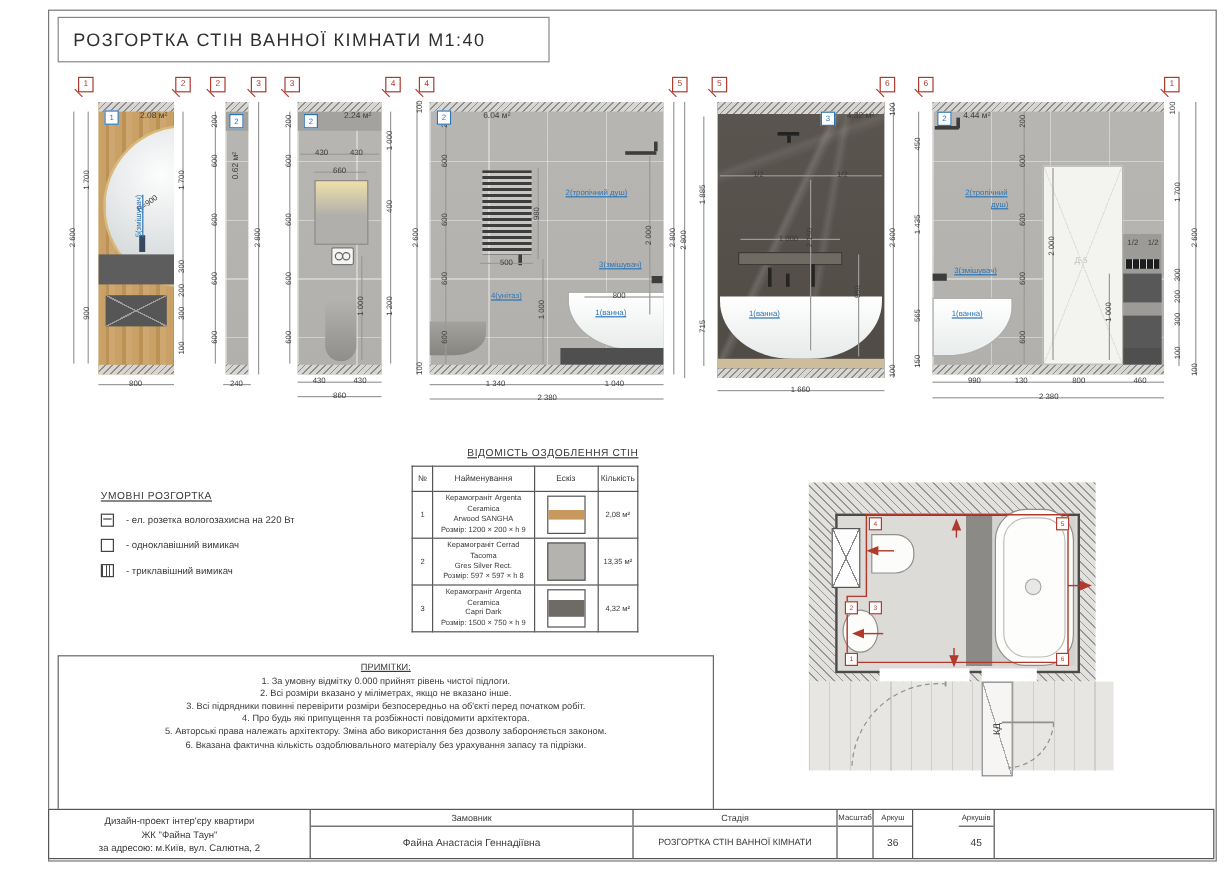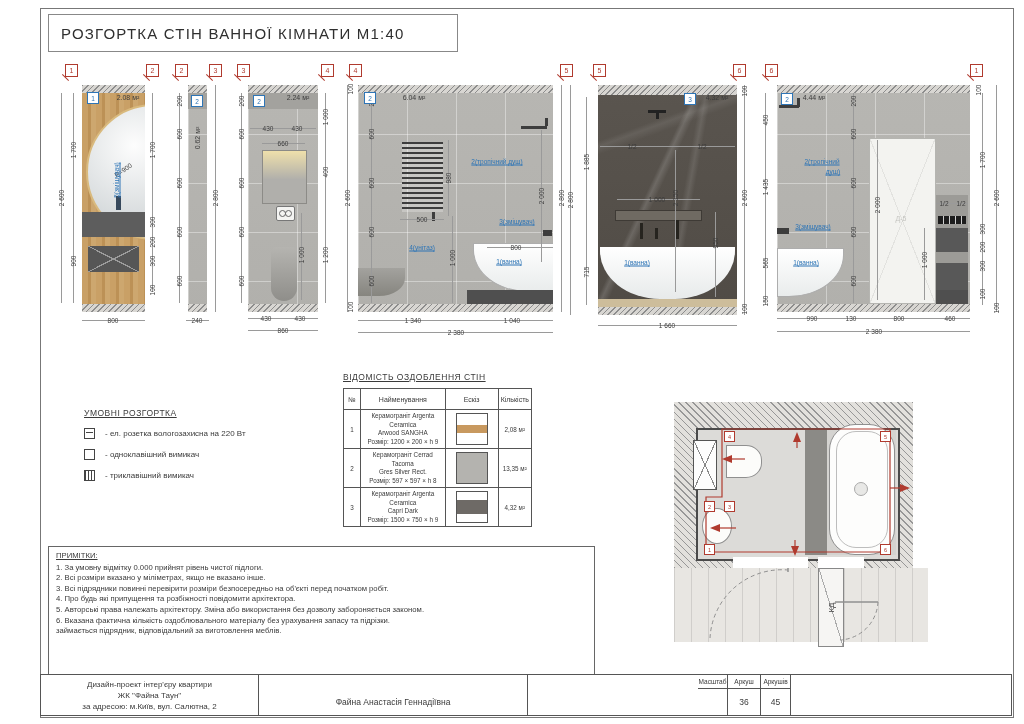--- a/index.html
+++ b/index.html
@@ -47,32 +47,32 @@
   .ghost{position:absolute;font-size:7px;color:#c4c4c0;transform:translate(-50%,-50%);}
   
   .legend{position:absolute;left:84px;top:408px;font-size:8px;}
   .legend .lt{font-size:8.5px;letter-spacing:.5px;text-decoration:underline;margin-bottom:10px;}
   .litem{display:flex;align-items:center;gap:10px;margin-bottom:10px;}
   .sym{width:9px;height:9px;border:1px solid #444;display:inline-block;position:relative;background:#fff;flex:none;}
   .sym.socket::after{content:"";position:absolute;left:1px;right:1px;top:3px;height:1px;background:#444;}
   .sym.sw3{background:repeating-linear-gradient(to right,#444 0 1px,#fff 1px 3px);}
   
   .ftwrap{position:absolute;left:343px;top:372px;width:189px;}
-  .ftitle{text-align:left;font-size:8.5px;letter-spacing:.5px;text-decoration:underline;margin-bottom:6px;}
+  .ftitle{text-align:right;font-size:8.5px;letter-spacing:.5px;text-decoration:underline;margin-bottom:6px;}
   table.ft{border-collapse:collapse;width:189px;font-size:6.3px;color:#3a3a3a;}
   table.ft th,table.ft td{border:1px solid #555;text-align:center;padding:1px 2px;font-weight:normal;}
   table.ft th{height:18px;font-size:7px;}
   .cname{line-height:8.5px;}
   .sw{width:30px;height:30px;border:1px solid #555;margin:2px auto;position:relative;background:#fff;}
   .sw .mid{position:absolute;left:0;right:0;top:11px;height:8px;background:#c8995f;}
   .sw.full{background:#b4b3af;}
   .sw .mid.dark{top:8px;height:14px;background:#6e6a66;}
   
   .notes{position:absolute;left:48px;top:546px;width:531px;height:121px;border:1px solid #666;
-         padding:4px 7px;font-size:7.7px;line-height:10.6px;}
+         padding:4px 7px;font-size:7.7px;line-height:10.6px;text-align:center;}
   .notes .nt{text-decoration:underline;margin-bottom:1px;}
   
   .plan{position:absolute;left:660px;top:390px;width:300px;height:270px;}
   .phatch{position:absolute;background:repeating-linear-gradient(45deg,#979797 0 1px,#e3e1dd 1px 5px);}
   .pfloor{position:absolute;left:36px;top:38px;width:200px;height:129px;border:2px solid #4a4a4a;background:#dcdbd8;}
   .pmk{position:absolute;width:9px;height:9px;border:1px solid #b03a2e;background:#fff;color:#b03a2e;
        font-size:5.5px;display:flex;align-items:center;justify-content:center;z-index:5;}
   .wplank{position:absolute;left:14px;top:178px;width:254px;height:74px;
           background:repeating-linear-gradient(to right,#d0cecb 0 1px,transparent 1px 17px),#e8e6e2;}
   .kd{position:absolute;left:158px;top:178px;width:24px;height:77px;border:1px solid #888;background:
@@ -80,21 +80,21 @@
       display:flex;align-items:center;justify-content:center;}
   .kd span{transform:rotate(-90deg);font-size:8px;color:#444;}
   
   .tb{position:absolute;left:40px;top:674px;width:972px;height:42px;border:1px solid #555;box-sizing:border-box;background:#fff;font-size:8px;}
   .tb .cell{position:absolute;top:0;bottom:0;border-right:1px solid #555;box-sizing:border-box;}
   .tb .hdr{position:absolute;left:0;right:0;top:0;height:13px;border-bottom:1px solid #555;
            display:flex;align-items:center;justify-content:center;font-size:7.5px;}
   .tb .val{position:absolute;left:0;right:0;top:13px;bottom:0;display:flex;align-items:center;justify-content:center;text-align:center;font-size:8.5px;}
   .c1{left:0;width:218px;display:flex;flex-direction:column;align-items:center;justify-content:center;line-height:11px;text-align:center;}
   .c2{left:218px;width:269px;} .c3{left:487px;width:170px;} .c4{left:657px;width:30px;}
-  .c5{left:687px;width:33px;} .c6{left:720px;width:30px;}
+  .c5{left:687px;width:33px;} .c6{left:758px;width:30px;}
   .clogo{left:750px;width:222px;border-right:none;display:flex;flex-direction:column;align-items:center;justify-content:center;}
   .logo{font-weight:bold;font-size:26px;letter-spacing:.5px;color:#0c0c0c;line-height:26px;}
   .logobar{width:210px;height:11px;background:#111;color:#fff;font-size:6.3px;letter-spacing:1.6px;
            display:flex;align-items:center;justify-content:center;margin-top:1px;}
 </style>
 </head>
 <body>
 
 <div class="sheet">
   <div class="frame"></div>
@@ -404,21 +404,20 @@
 
   <div class="notes">
     <div class="nt">ПРИМІТКИ:</div>
     <div id="notes-lines">
         <div>1. За умовну відмітку 0.000 прийнят рівень чистої підлоги.</div>
         <div>2. Всі розміри вказано у міліметрах, якщо не вказано інше.</div>
         <div>3. Всі підрядники повинні перевірити розміри безпосередньо на об'єкті перед початком робіт.</div>
         <div>4. Про будь які припущення та розбіжності повідомити архітектора.</div>
         <div>5. Авторські права належать архітектору. Зміна або використання без дозволу забороняється законом.</div>
         <div>6. Вказана фактична кількість оздоблювального матеріалу без урахування запасу та підрізки.</div>
-        <div>займається підрядник, відповідальний за виготовлення меблів.</div>
       </div>
   </div>
 
   <div class="plan">
     <div class="phatch" style="left:14px;top:12px;width:239px;height:166px;"></div>
     <div class="pfloor"></div>
     <div class="abs" style="left:145px;top:40px;width:22px;height:125px;background:#8b8a86;"></div>
     <div class="abs" style="left:167px;top:40px;width:69px;height:125px;background:#d4d3d0;"></div>
     <div class="abs" style="left:33px;top:50px;width:22px;height:48px;border:1px solid #555;background:linear-gradient(to top right,transparent calc(50% - .5px),#888 calc(50% - .5px) calc(50% + .5px),transparent calc(50% + .5px)),linear-gradient(to bottom right,transparent calc(50% - .5px),#888 calc(50% - .5px) calc(50% + .5px),transparent calc(50% + .5px)),#fdfdfd;"></div>
     <div class="abs" style="left:66px;top:55px;width:34px;height:31px;background:#fcfcfa;border:1px solid #8f8f8f;border-radius:0 16px 16px 0/0 15px 15px 0;"></div>
@@ -460,21 +459,26 @@
       </div>
   </div>
 
   <div class="tb">
     <div class="cell c1">
       <div>Дизайн-проект інтер'єру квартири</div>
       <div>ЖК "Файна Таун"</div>
       <div>за адресою: м.Київ, вул. Салютна, 2</div>
     </div>
     <div class="cell c2">
+      <div class="hdr">Замовник</div>
       <div class="val">Файна Анастасія Геннадіївна</div>
+    </div>
+    <div class="cell c3">
+      <div class="hdr">Стадія</div>
+      <div class="val" style="font-size:7.5px;">РОЗГОРТКА СТІН ВАННОЇ КІМНАТИ</div>
     </div>
     <div class="cell c4">
       <div class="hdr" style="font-size:6.5px;">Масштаб</div>
       <div class="val"></div>
     </div>
     <div class="cell c5">
       <div class="hdr" style="font-size:6.5px;">Аркуш</div>
       <div class="val">36</div>
     </div>
     <div class="cell c6">

